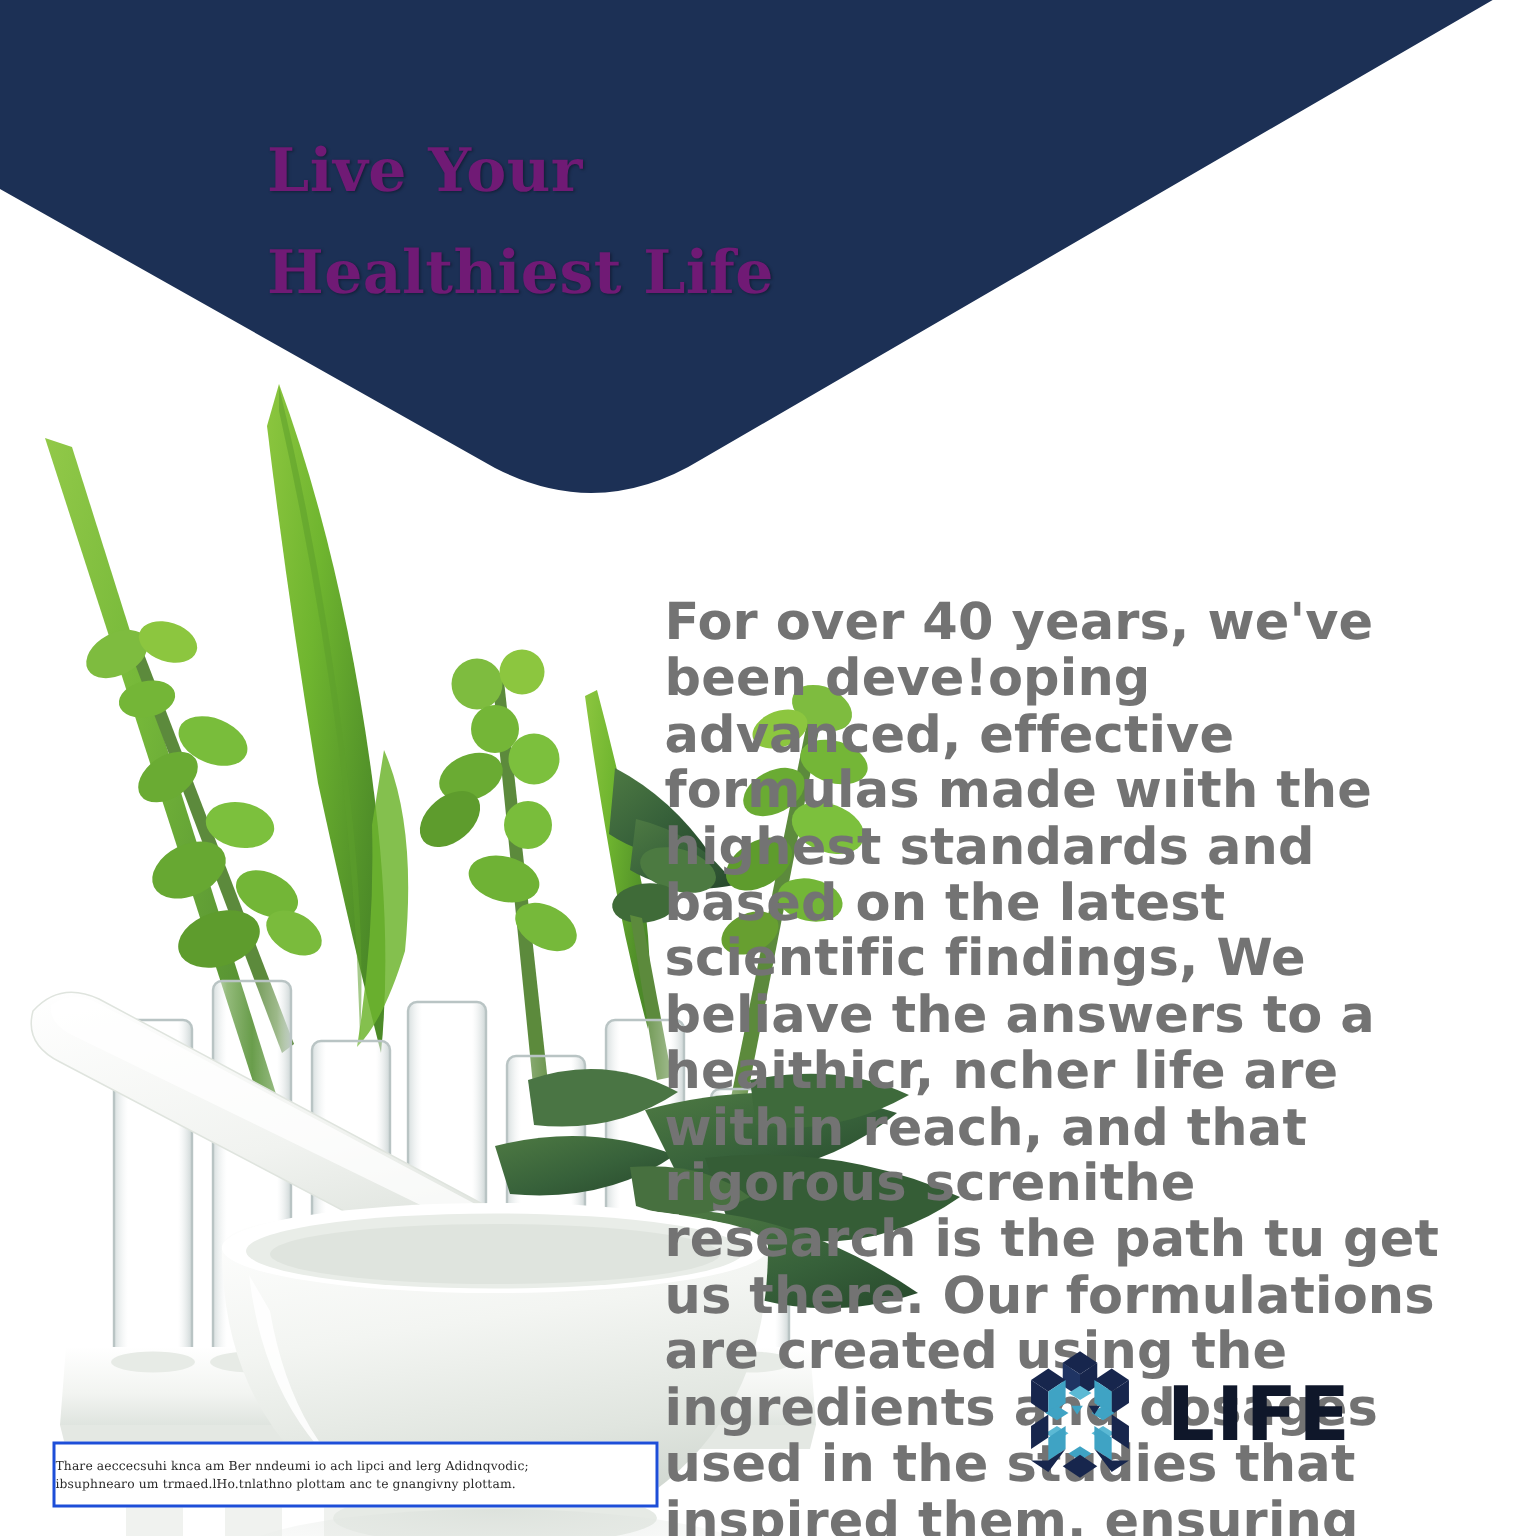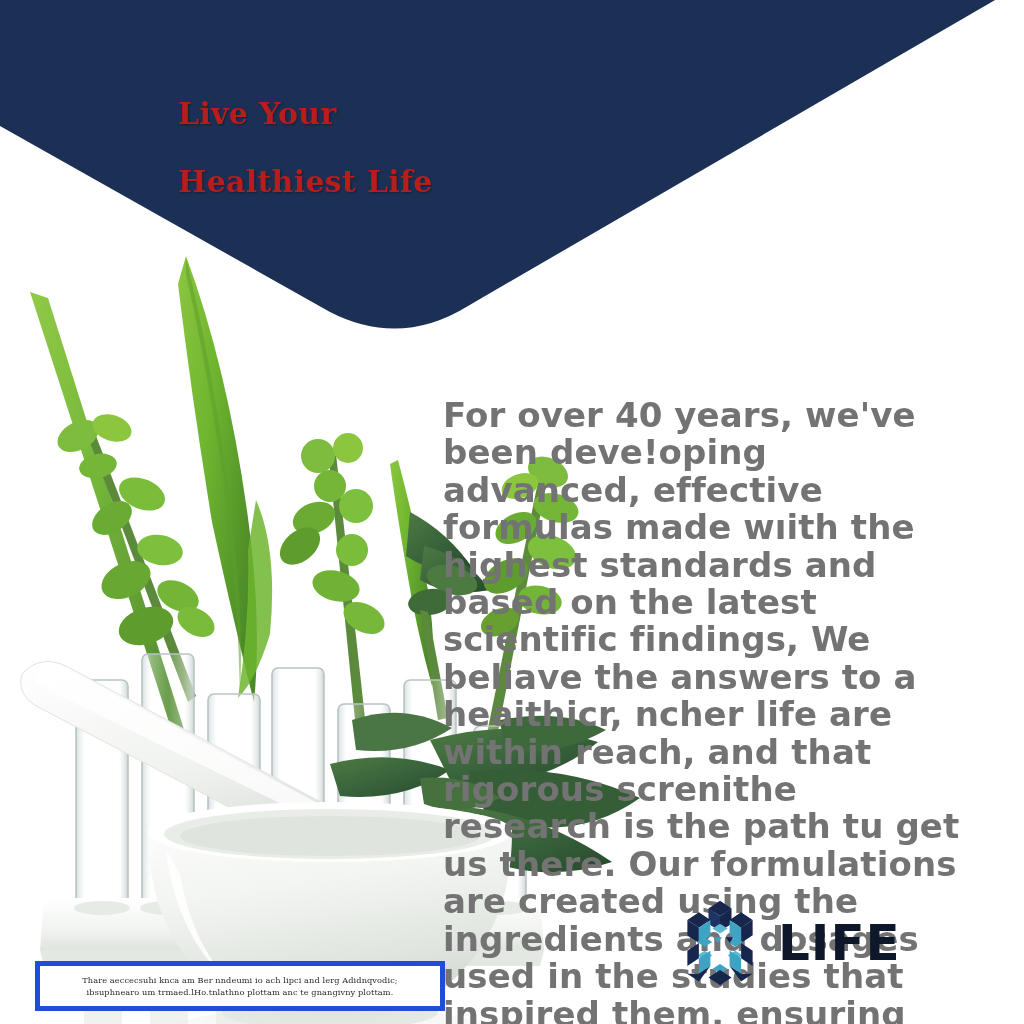--- a/index.html
+++ b/index.html
@@ -26,24 +26,24 @@
     width: 1024px;
     height: 360px;
     z-index: 1;
   }
 
   .headline {
     position: absolute;
     left: 178px;
     top: 80px;
     z-index: 5;
-    color: #b91c1c;
+    color: #701a75;
     font-family: "DejaVu Serif", "Liberation Serif", serif;
     font-weight: bold;
-    font-size: 30px;
+    font-size: 40px;
     line-height: 68px;
     letter-spacing: 0.3px;
     text-shadow: 1px 1px 2px rgba(0,0,0,0.35);
     white-space: pre;
   }
 
   
   .body-copy {
     position: absolute;
     left: 443px;
@@ -69,26 +69,25 @@
   }
   .photo-svg { display: block; }
 
   
   .disclaimer-box {
     position: absolute;
     left: 35px;
     top: 961px;
     width: 400px;
     height: 40px;
-    border: 5px solid #1d4ed8;
+    border: 2px solid #1d4ed8;
     background: #ffffff;
     z-index: 8;
     display: flex;
     flex-direction: column;
-    align-items: center;
     justify-content: center;
     overflow: hidden;
   }
   .disclaimer-line {
     color: #2a2a2a;
     font-family: "DejaVu Serif", "Liberation Serif", serif;
     font-size: 8.2px;
     line-height: 12px;
     letter-spacing: 0.1px;
     white-space: nowrap;

